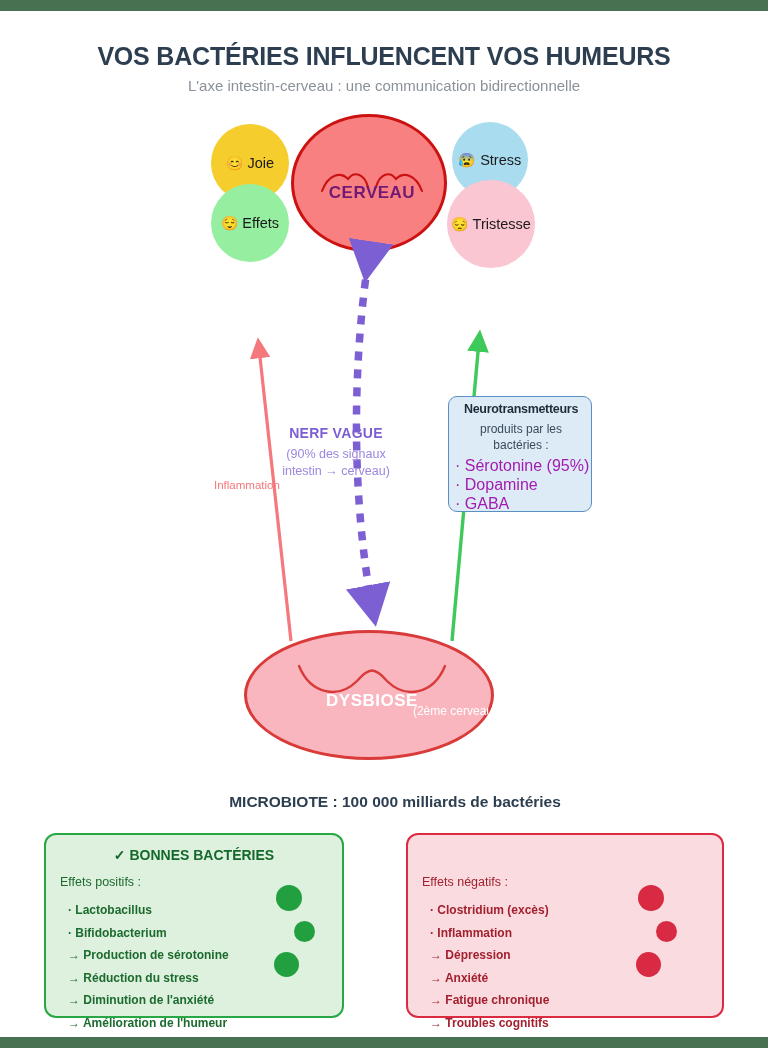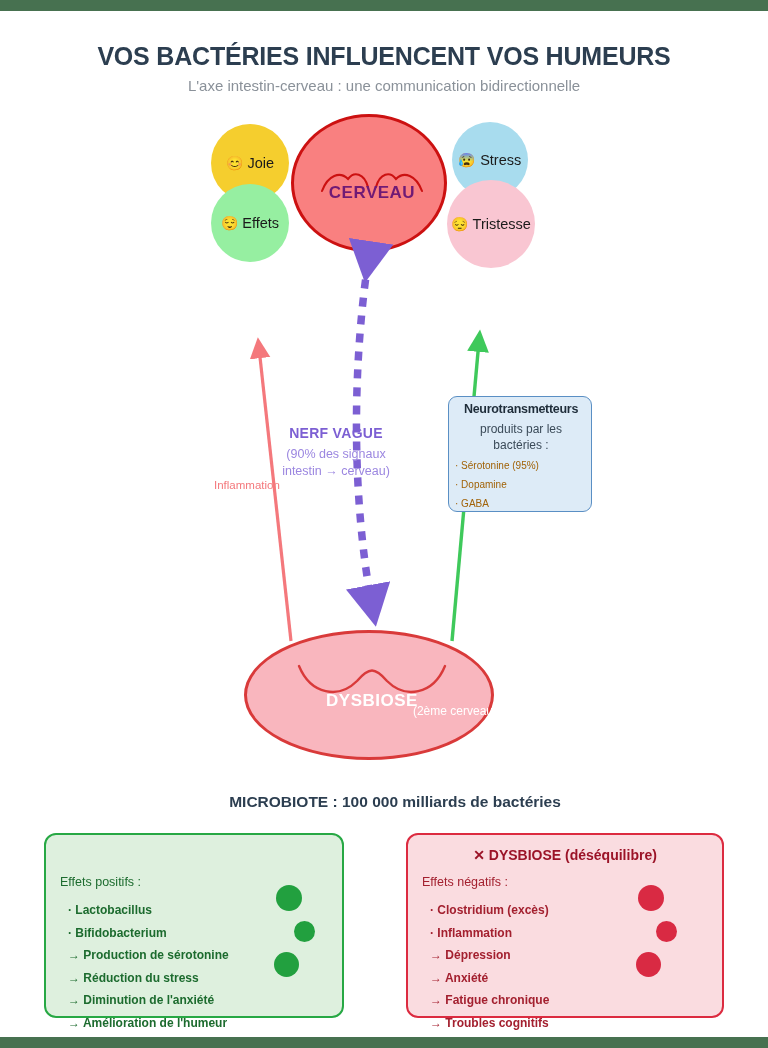--- a/index.html
+++ b/index.html
@@ -99,21 +99,21 @@
   .nt-title{
     position:absolute;left:0;top:5px;width:144px;text-align:center;
     font-size:12.5px;font-weight:bold;color:#1F2D3A;letter-spacing:-0.3px;
   }
   .nt-sub{
     position:absolute;left:0;top:24px;width:144px;text-align:center;
     font-size:12px;color:#3A4A58;line-height:16px;
   }
   .nt-list{
     position:absolute;left:6px;top:59px;width:138px;
-    font-size:10px;color:#a16207;line-height:19px;
+    font-size:16px;color:#a21caf;line-height:19px;
   }
   .nt-list div{white-space:nowrap;}
 
   
   .micro{
     position:absolute;left:11px;top:793px;width:768px;text-align:center;
     font-size:15.5px;font-weight:bold;color:#2C3E50;
   }
 
   
@@ -236,36 +236,36 @@
     <svg class="gut-folds" viewBox="0 0 250 130">
       <path d="M52 33 C64 62, 92 66, 110 48 C122 34, 128 34, 140 48 C158 66, 186 62, 198 33" fill="none" stroke="#D93A3A" stroke-width="2.4" stroke-linecap="round"></path>
     </svg>
     <div class="gut-label">DYSBIOSE</div>
     <div class="gut-sub">(2ème cerveau)</div>
   </div>
 
   <div class="micro">MICROBIOTE : 100 000 milliards de bactéries</div>
 
   <div class="panel panel-good">
+    <div class="panel-head">✓ BONNES BACTÉRIES</div>
     <div class="panel-lead">Effets positifs :</div>
     <div class="panel-list">
       <div>· Lactobacillus</div>
       <div>· Bifidobacterium</div>
       <div>→ Production de sérotonine</div>
       <div>→ Réduction du stress</div>
       <div>→ Diminution de l'anxiété</div>
       <div>→ Amélioration de l'humeur</div>
     </div>
     <div class="dot d1"></div>
     <div class="dot d2"></div>
     <div class="dot d3"></div>
   </div>
 
   <div class="panel panel-bad">
-    <div class="panel-head">✕ DYSBIOSE (déséquilibre)</div>
     <div class="panel-lead">Effets négatifs :</div>
     <div class="panel-list">
       <div>· Clostridium (excès)</div>
       <div>· Inflammation</div>
       <div>→ Dépression</div>
       <div>→ Anxiété</div>
       <div>→ Fatigue chronique</div>
       <div>→ Troubles cognitifs</div>
     </div>
     <div class="dot d1"></div>

